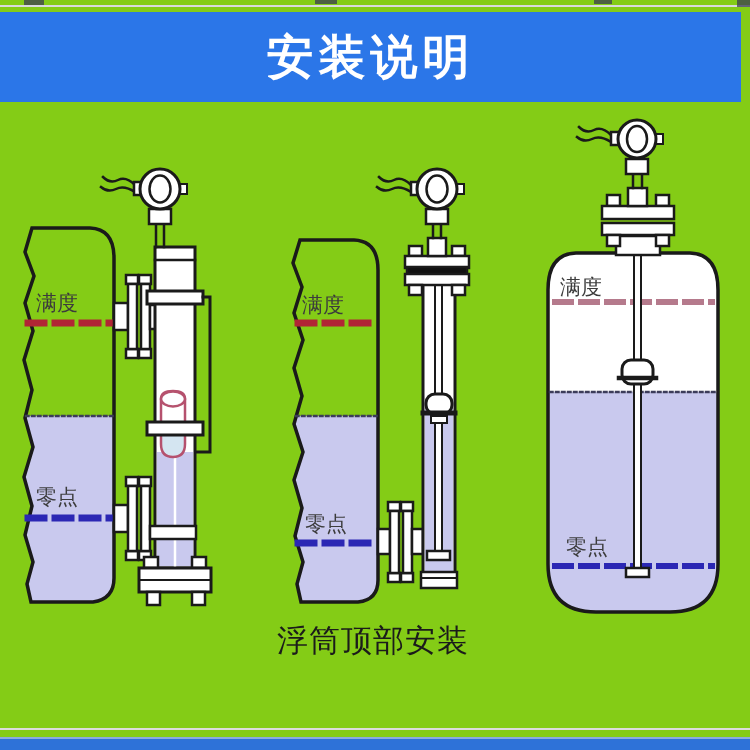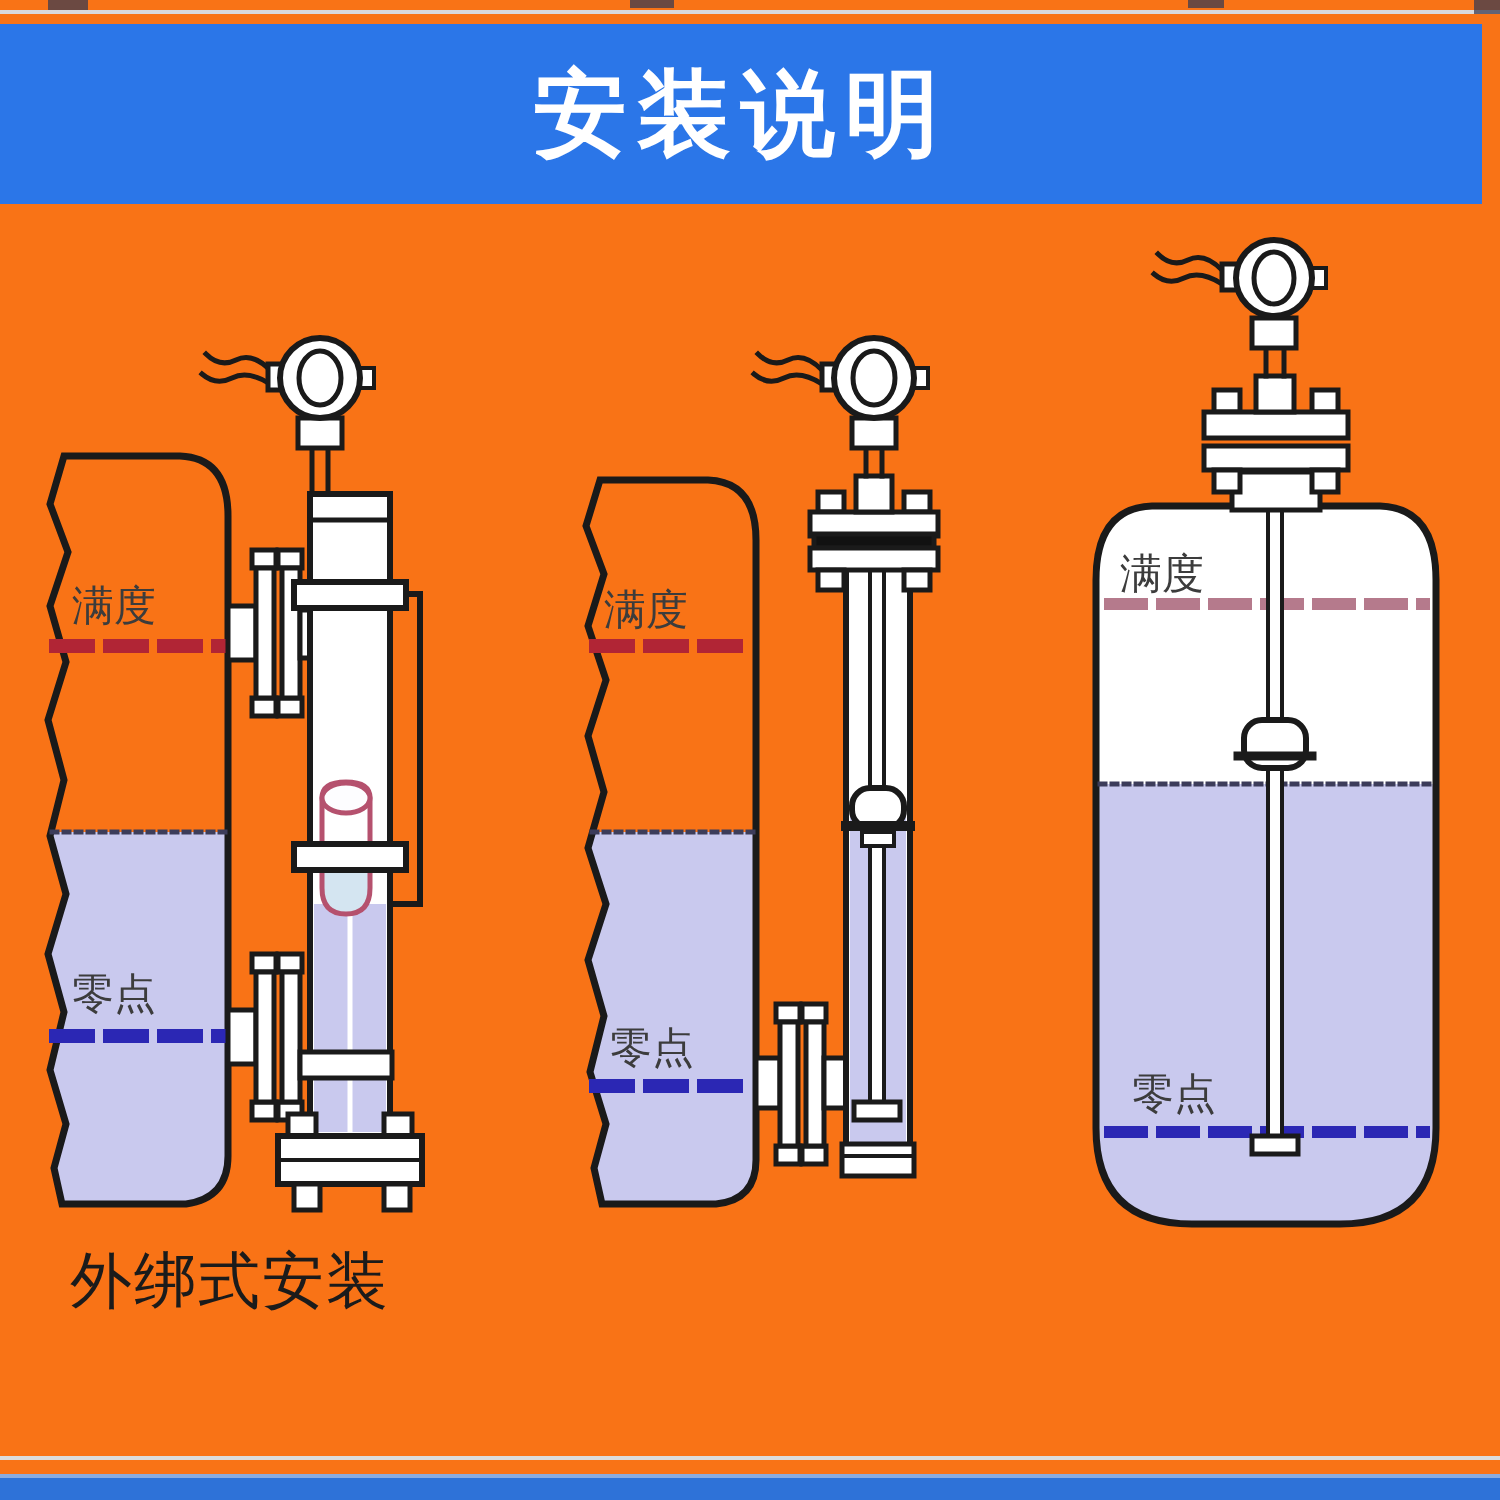--- a/index.html
+++ b/index.html
@@ -1,16 +1,16 @@
 <!DOCTYPE html>
 <html><head>
 <meta charset="utf-8">
 <style>
   html,body{margin:0;padding:0;background:#fff;}
-  .page{position:relative;width:750px;height:750px;background:#f97316;overflow:hidden;
+  .page{position:relative;width:750px;height:750px;background:#84cc16;overflow:hidden;
         font-family:"Liberation Sans","DejaVu Sans",sans-serif;}
   .top-hairline{position:absolute;left:0;top:5px;width:750px;height:2px;background:#d9d9dd;}
   .crop-mark{position:absolute;top:0;height:5px;background:#3b3b52;opacity:.75;}
   .banner{position:absolute;left:0;top:12px;width:741px;height:90px;background:#2b76e8;
           display:flex;align-items:center;justify-content:center;}
   .banner span{color:#ffffff;font-size:47px;font-weight:bold;letter-spacing:5px;}
   .diagram-svg{position:absolute;left:0;top:0;width:750px;height:750px;}
   .caption{position:absolute;top:620px;width:200px;text-align:center;font-size:31px;
            font-weight:500;color:#1b1b1b;letter-spacing:1px;}
   .cap1{left:15px;} .cap2{left:273px;} .cap3{left:544px;}
@@ -199,17 +199,17 @@
         <path d="M 611 135 q -9 -9 -17 -5 q -8 4 -15 -3" fill="none" stroke-width="2.5"></path>
         <path d="M 611 142 q -11 -7 -19 -3 q -8 4 -15 -2" fill="none" stroke-width="2.5"></path>
         <rect x="611" y="132" width="10" height="13" stroke-width="2.5"></rect>
         <rect x="656" y="134" width="7" height="10" stroke-width="2"></rect>
         <circle cx="637" cy="139" r="19" stroke-width="3"></circle>
         <ellipse cx="637" cy="139" rx="10" ry="13" stroke-width="2.5"></ellipse>
       </g>
     </g>
   </svg>
 
-  <div class="caption cap1">外绑式安装</div>
+  <div class="caption cap2">浮筒顶部安装</div>
 
   <div class="bottom-hairline"></div>
   <div class="bottom-bar"></div>
 </div>
 
 </body></html>

